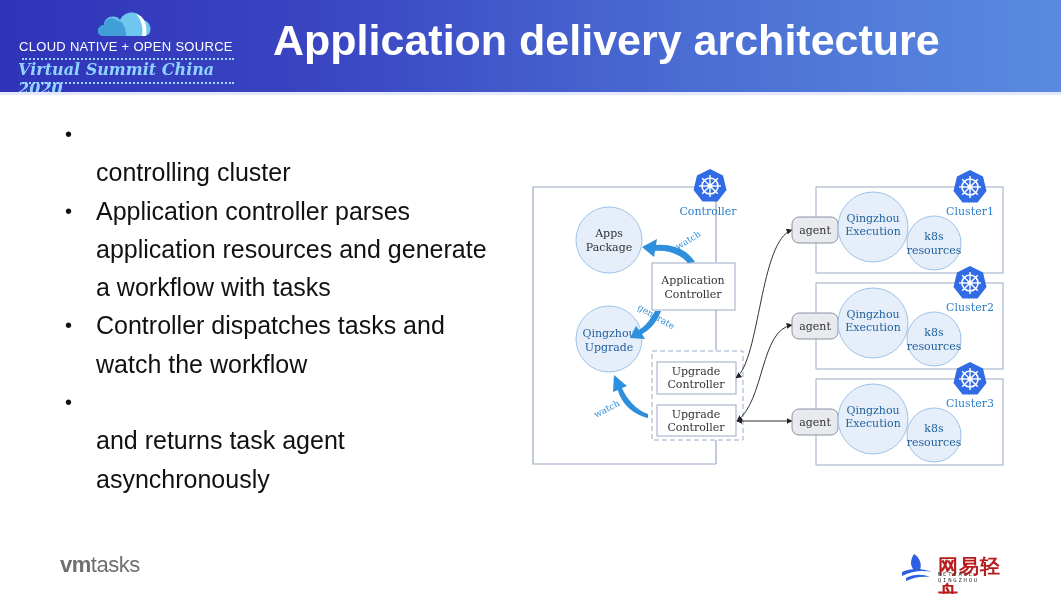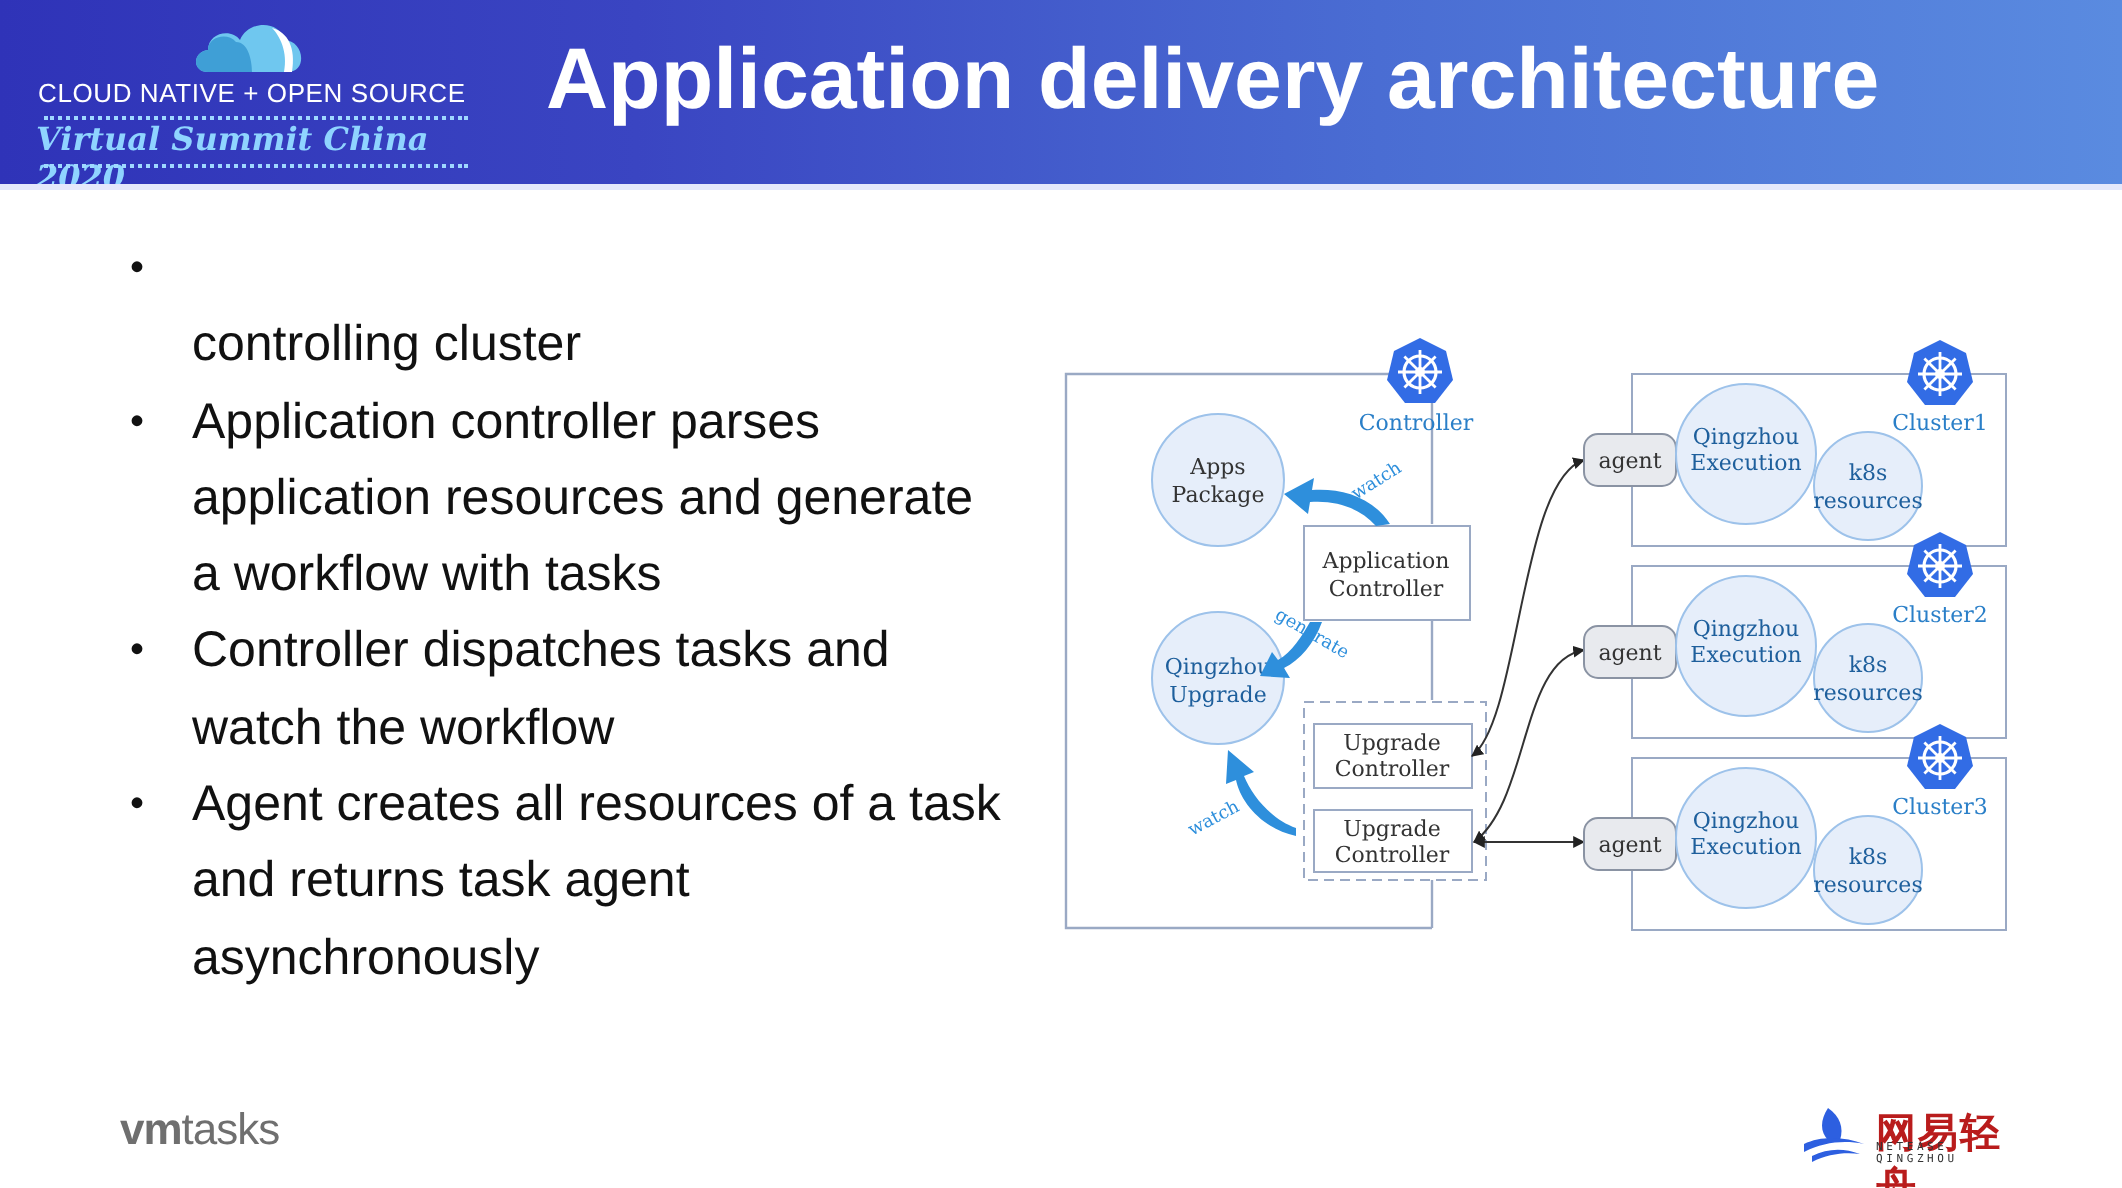--- a/index.html
+++ b/index.html
@@ -77,21 +77,21 @@
     <div class="dots2"></div>
   </div>
   <div class="page-title">Application delivery architecture</div>
 </div>
 <div class="header-bottom"></div>
 
 <ul class="bullets" id="bullets">
     <li><span class="dot">•</span><br><span>controlling cluster</span></li>
     <li><span class="dot">•</span><span>Application controller parses</span><br><span>application resources and generate</span><br><span>a workflow with tasks</span></li>
     <li><span class="dot">•</span><span>Controller dispatches tasks and</span><br><span>watch the workflow</span></li>
-    <li><span class="dot">•</span><span>Agent creates all resources of a task</span><br><span>and returns task agent</span><br><span>asynchronously</span></li>
+    <li><span class="dot">•</span><br><span>and returns task agent</span><br><span>asynchronously</span></li>
   </ul>
 
 <svg class="diagram" viewBox="530 165 480 305" xmlns="http://www.w3.org/2000/svg">
   <defs>
     <marker id="ah" viewBox="0 0 10 10" refX="9" refY="5" markerWidth="6" markerHeight="6" orient="auto-start-reverse">
       <path d="M0 0 L10 5 L0 10 Z" fill="#222"></path>
     </marker>
     <g id="k8s">
       <polygon points="0,-17 13,-10.5 16.5,4 7.5,15.5 -7.5,15.5 -16.5,4 -13,-10.5" fill="#326ce5"></polygon>
       <circle r="8" fill="none" stroke="#fff" stroke-width="1.6"></circle>

